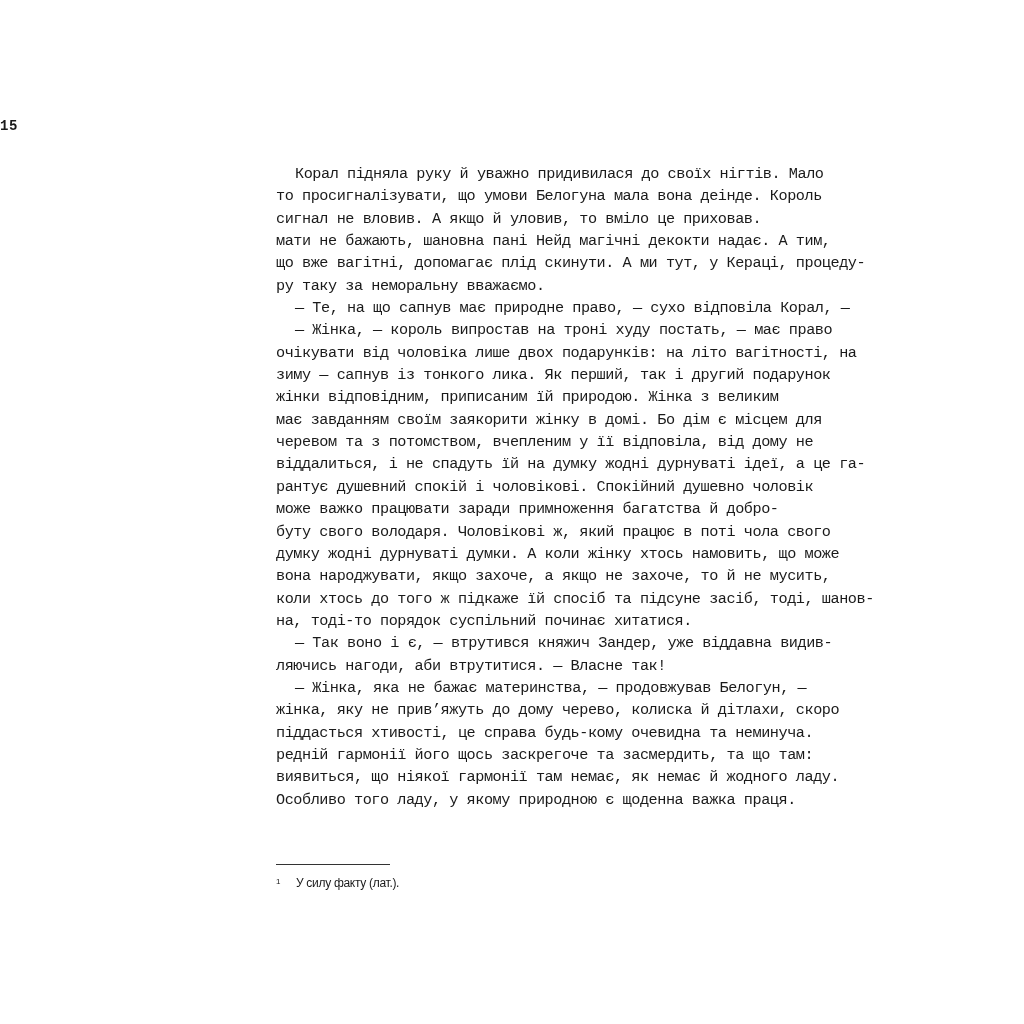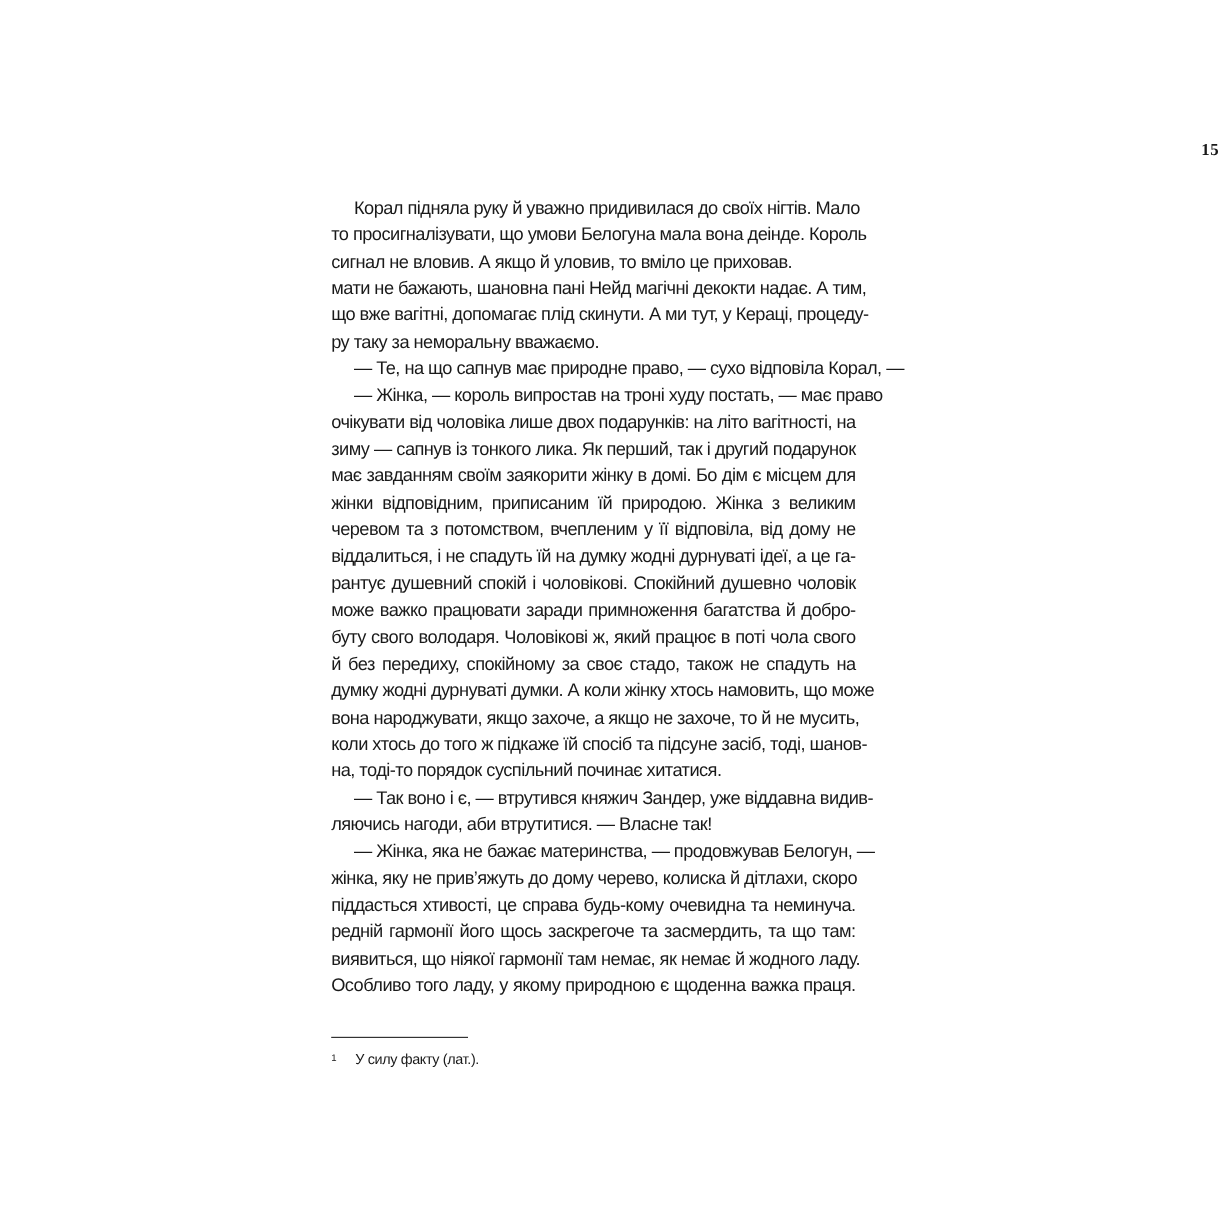--- a/index.html
+++ b/index.html
@@ -12,32 +12,32 @@
       height: 1024px;
       position: relative;
       overflow: hidden;
       color: #1a1a1a;
     }
     .page-number {
       position: absolute;
       top: 118px;
       left: 0;
       width: 1016px;
-      text-align: right;
-      font-family: Liberation Serif, serif;
+      text-align: left;
+      font-family: Liberation Mono, monospace;
       font-weight: bold;
       font-size: 14px;
       letter-spacing: 0.5px;
     }
     .body-text {
       position: absolute;
       top: 163px;
       left: 276px;
       width: 437px;
-      font-family: Liberation Sans, sans-serif;
+      font-family: Liberation Mono, monospace;
       font-stretch: condensed;
       font-size: 15.2px;
       line-height: 22.35px;
     }
     .line {
       display: block;
       height: 22.35px;
       white-space: nowrap;
       text-align: justify;
       text-align-last: justify;
@@ -92,28 +92,27 @@
   <span class="line indent">Корал підняла руку й уважно придивилася до своїх нігтів. Мало</span>
   <span class="line">то просигналізувати, що умови Белогуна мала вона деінде. Король</span>
   <span class="line last">сигнал не вловив. А якщо й уловив, то вміло це приховав.</span>
   <span class="line">мати не бажають, шановна пані Нейд магічні декокти надає. А тим,</span>
   <span class="line">що вже вагітні, допомагає плід скинути. А ми тут, у Кераці, процеду-</span>
   <span class="line last">ру таку за неморальну вважаємо.</span>
   <span class="line indent">— Те, на що сапнув має природне право, — сухо відповіла Корал, —</span>
   <span class="line indent">— Жінка, — король випростав на троні худу постать, — має право</span>
   <span class="line">очікувати від чоловіка лише двох подарунків: на літо вагітності, на</span>
   <span class="line">зиму — сапнув із тонкого лика. Як перший, так і другий подарунок</span>
+  <span class="line">жінки відповідним, приписаним їй природою. Жінка з великим</span>
   <span class="line">має завданням своїм заякорити жінку в домі. Бо дім є місцем для</span>
-  <span class="line">жінки відповідним, приписаним їй природою. Жінка з великим</span>
   <span class="line">черевом та з потомством, вчепленим у її відповіла, від дому не</span>
   <span class="line">віддалиться, і не спадуть їй на думку жодні дурнуваті ідеї, а це га-</span>
   <span class="line">рантує душевний спокій і чоловікові. Спокійний душевно чоловік</span>
   <span class="line">може важко працювати заради примноження багатства й добро-</span>
   <span class="line">буту свого володаря. Чоловікові ж, який працює в поті чола свого</span>
-  <span class="line">й без передиху, спокійному за своє стадо, також не спадуть на</span>
   <span class="line">думку жодні дурнуваті думки. А коли жінку хтось намовить, що може</span>
   <span class="line">вона народжувати, якщо захоче, а якщо не захоче, то й не мусить,</span>
   <span class="line">коли хтось до того ж підкаже їй спосіб та підсуне засіб, тоді, шанов-</span>
   <span class="line last">на, тоді-то порядок суспільний починає хитатися.</span>
   <span class="line indent">— Так воно і є, — втрутився княжич Зандер, уже віддавна видив-</span>
   <span class="line last">ляючись нагоди, аби втрутитися. — Власне так!</span>
   <span class="line indent">— Жінка, яка не бажає материнства, — продовжував Белогун, —</span>
   <span class="line">жінка, яку не прив’яжуть до дому черево, колиска й дітлахи, скоро</span>
   <span class="line">піддасться хтивості, це справа будь-кому очевидна та неминуча.</span>
   <span class="line">редній гармонії його щось заскрегоче та засмердить, та що там:</span>

